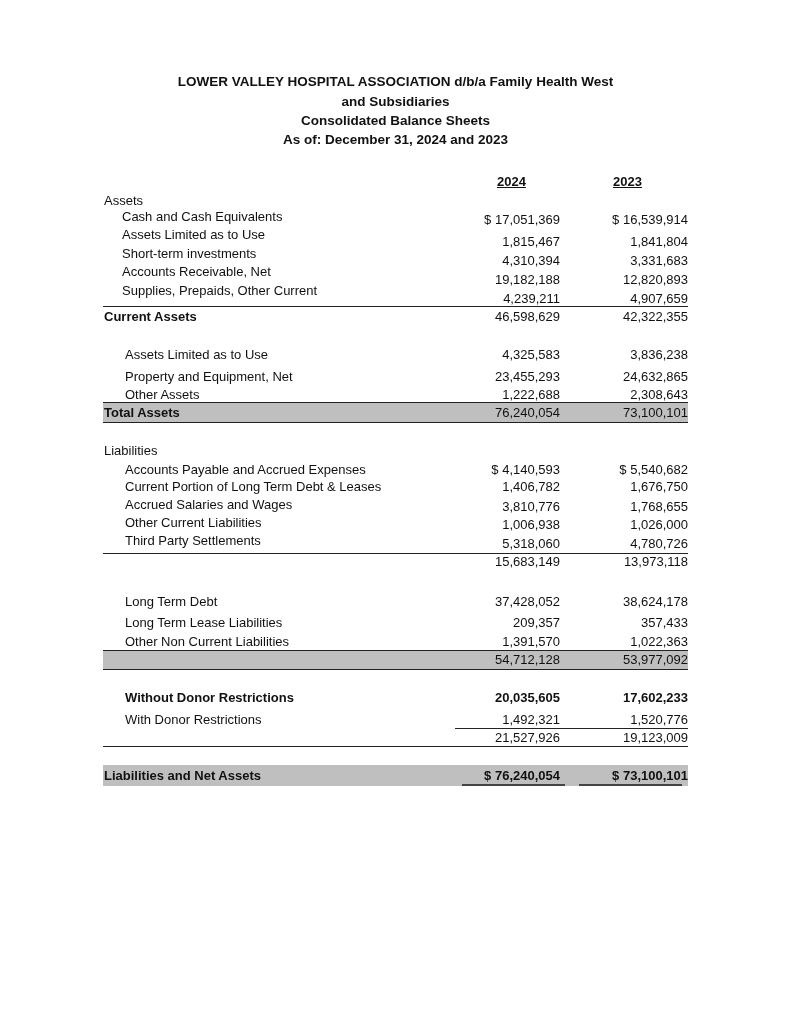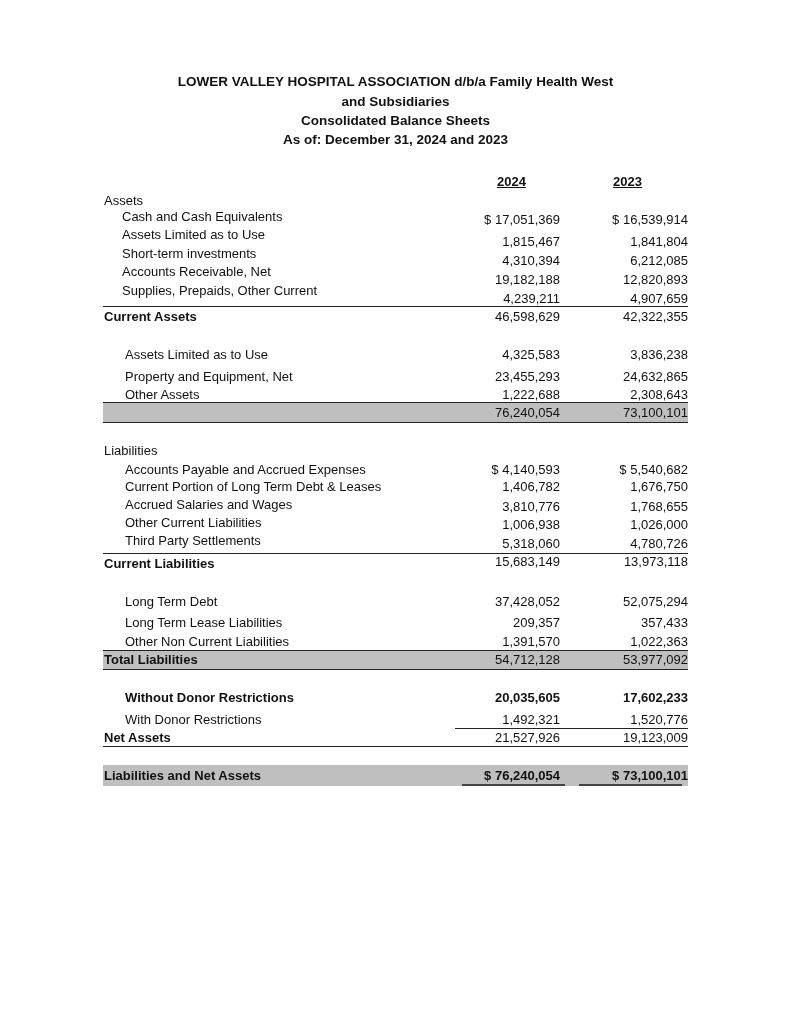--- a/index.html
+++ b/index.html
@@ -40,21 +40,21 @@
   <span class="v2" style="top:3px">$ 16,539,914</span>
 </div>
 <div class="row" style="top:226px;">
   <span class="lbl ind">Assets Limited as to Use</span>
   <span class="v1" style="top:7px">1,815,467</span>
   <span class="v2" style="top:7px">1,841,804</span>
 </div>
 <div class="row" style="top:245px;">
   <span class="lbl ind">Short-term investments</span>
   <span class="v1" style="top:7px">4,310,394</span>
-  <span class="v2" style="top:7px">6,212,085</span>
+  <span class="v2" style="top:7px">3,331,683</span>
 </div>
 <div class="row" style="top:263px;">
   <span class="lbl ind">Accounts Receivable, Net</span>
   <span class="v1" style="top:8px">19,182,188</span>
   <span class="v2" style="top:8px">12,820,893</span>
 </div>
 <div class="row" style="top:282px;">
   <span class="lbl ind">Supplies, Prepaids, Other Current</span>
   <span class="v1" style="top:8px">4,239,211</span>
   <span class="v2" style="top:8px">4,907,659</span>
@@ -78,20 +78,21 @@
 </div>
 <div class="row" style="top:386px;">
   <span class="lbl ind2">Other Assets</span>
   <span class="v1">1,222,688</span>
   <span class="v2">2,308,643</span>
 </div>
 <div class="band" style="top:403px; left:103px; width:585px; height:19px;"></div>
 <div class="line" style="top:402px; left:103px; width:585px;"></div>
 <div class="line" style="top:422px; left:103px; width:585px;"></div>
 <div class="row" style="top:404px;">
+  <span class="lbl ctr">Total Assets</span>
   <span class="v1">76,240,054</span>
   <span class="v2">73,100,101</span>
 </div>
 
 <div class="row" style="top:442px;">
   <span class="lbl head">Liabilities</span>
 </div>
 <div class="row" style="top:461px;">
   <span class="lbl ind2">Accounts Payable and Accrued Expenses</span>
   <span class="v1">$ 4,140,593</span>
@@ -112,62 +113,59 @@
   <span class="v1" style="top:2px">1,006,938</span>
   <span class="v2" style="top:2px">1,026,000</span>
 </div>
 <div class="row" style="top:532px;">
   <span class="lbl ind2">Third Party Settlements</span>
   <span class="v1" style="top:3px">5,318,060</span>
   <span class="v2" style="top:3px">4,780,726</span>
 </div>
 <div class="line" style="top:553px; left:103px; width:585px;"></div>
 <div class="row" style="top:555px;">
-  <span class="lbl ctr">Current Liabilities</span>
   <span class="v1" style="top:-2px">15,683,149</span>
   <span class="v2" style="top:-2px">13,973,118</span>
 </div>
 
 <div class="row" style="top:593px;">
   <span class="lbl ind2">Long Term Debt</span>
   <span class="v1">37,428,052</span>
-  <span class="v2">52,075,294</span>
+  <span class="v2">38,624,178</span>
 </div>
 <div class="row" style="top:614px;">
   <span class="lbl ind2">Long Term Lease Liabilities</span>
   <span class="v1">209,357</span>
   <span class="v2">357,433</span>
 </div>
 <div class="row" style="top:633px;">
   <span class="lbl ind2">Other Non Current Liabilities</span>
   <span class="v1">1,391,570</span>
   <span class="v2">1,022,363</span>
 </div>
 <div class="band" style="top:651px; left:103px; width:585px; height:19px;"></div>
 <div class="line" style="top:650px; left:103px; width:585px;"></div>
 <div class="line" style="top:669px; left:103px; width:585px;"></div>
 <div class="row" style="top:651px;">
-  <span class="lbl ctr">Total Liabilities</span>
   <span class="v1">54,712,128</span>
   <span class="v2">53,977,092</span>
 </div>
 
 <div class="row" style="top:689px;font-weight:bold;">
   <span class="lbl ind2">Without Donor Restrictions</span>
   <span class="v1">20,035,605</span>
   <span class="v2">17,602,233</span>
 </div>
 <div class="row" style="top:711px;">
   <span class="lbl ind2">With Donor Restrictions</span>
   <span class="v1">1,492,321</span>
   <span class="v2">1,520,776</span>
 </div>
 <div class="line" style="top:728px; left:455px; width:233px;"></div>
 <div class="row" style="top:729px;">
-  <span class="lbl ctr">Net Assets</span>
   <span class="v1">21,527,926</span>
   <span class="v2">19,123,009</span>
 </div>
 <div class="line" style="top:746px; left:103px; width:585px;"></div>
 
 <div class="band" style="top:765px; left:103px; width:585px; height:21px;"></div>
 <div class="row bold" style="top:767px;">
   <span class="lbl">Liabilities and Net Assets</span>
   <span class="v1">$ 76,240,054</span>
   <span class="v2">$ 73,100,101</span>

